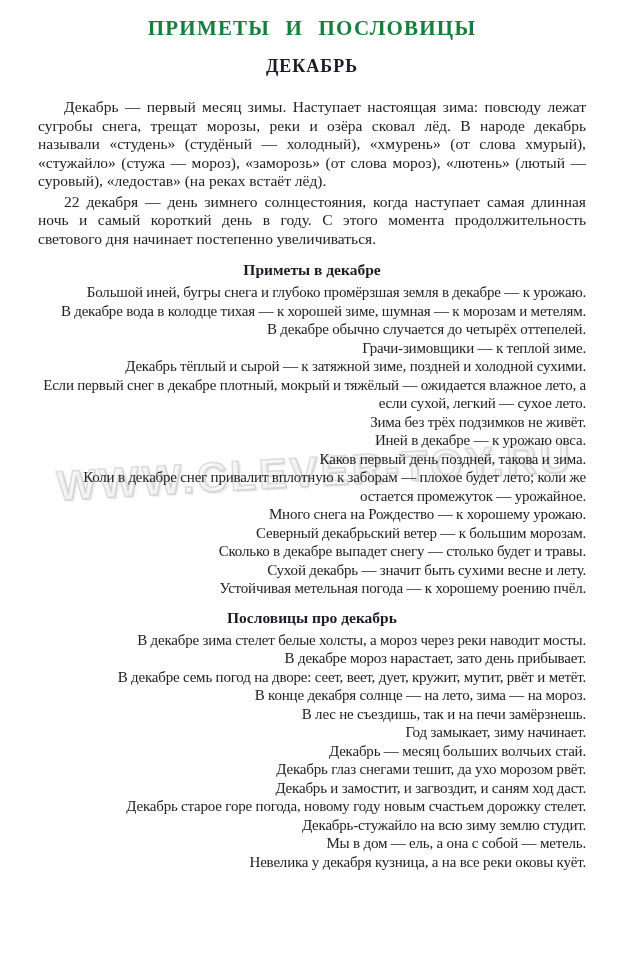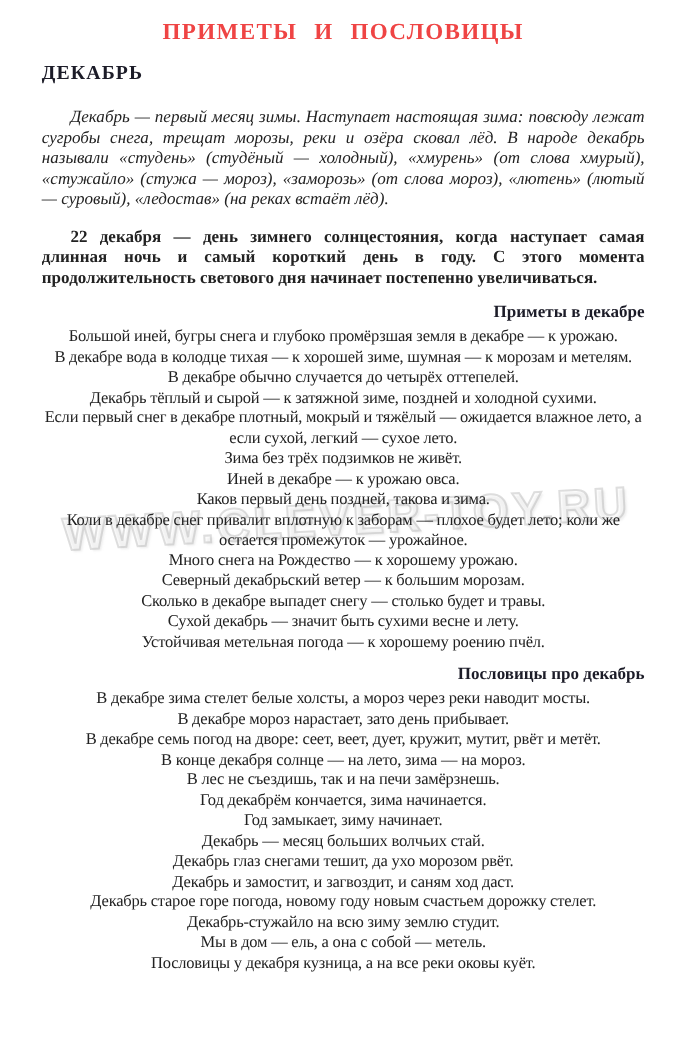--- a/index.html
+++ b/index.html
@@ -22,52 +22,52 @@
     padding: 0 34px 0 38px;
   }
   .doc-title {
     margin: 0;
     padding-top: 16px;
     text-align: center;
     font-size: 21px;
     font-weight: bold;
     letter-spacing: 1.2px;
     word-spacing: 9px;
-    color: #ef4444;
+    color: #15803d;
   }
   .doc-subtitle {
     margin: 15px 0 0 0;
-    text-align: left;
+    text-align: center;
     font-size: 18px;
     font-weight: bold;
     letter-spacing: 1px;
     color: #1c1c28;
   }
   .para {
     margin: 0;
     text-align: justify;
     text-indent: 26px;
     font-size: 15.5px;
     line-height: 18.5px;
   }
-  .para-first { margin-top: 21px; font-style: italic; }
-  .para-next  { margin-top: 16px; font-weight: bold; }
+  .para-first { margin-top: 21px; }
+  .para-next  { margin-top: 2px; }
   .section-heading {
     margin: 13px 0 4px 0;
-    text-align: right;
+    text-align: center;
     font-size: 15.5px;
     font-weight: bold;
     color: #1c1c28;
   }
   .section-heading.second { margin-top: 11px; }
   .item {
     font-size: 15px;
     line-height: 18.5px;
     letter-spacing: -0.2px;
-    text-align: center;
+    text-align: right;
   }
   .watermark {
     position: absolute;
     z-index: 0;
     left: 48px;
     top: 448px;
     width: 534px;
     text-align: center;
     white-space: nowrap;
     font-family: "Liberation Sans", "DejaVu Sans", sans-serif;
@@ -95,45 +95,45 @@
     <h2 class="doc-subtitle">ДЕКАБРЬ</h2>
 
     <p class="para para-first">Декабрь — первый месяц зимы. Наступает настоящая зима: повсюду лежат сугробы снега, трещат морозы, реки и озёра сковал лёд. В народе декабрь называли «студень» (студёный — холодный), «хмурень» (от слова хмурый), «стужайло» (стужа — мороз), «заморозь» (от слова мороз), «лютень» (лютый — суровый), «ледостав» (на реках встаёт лёд).</p>
     <p class="para para-next">22 декабря — день зимнего солнцестояния, когда наступает самая длинная ночь и самый короткий день в году. С этого момента продолжительность светового дня начинает постепенно увеличиваться.</p>
 
     <h3 class="section-heading">Приметы в декабре</h3>
     <div>
       <div class="item">Большой иней, бугры снега и глубоко промёрзшая земля в декабре — к урожаю.</div>
       <div class="item">В декабре вода в колодце тихая — к хорошей зиме, шумная — к морозам и метелям.</div>
       <div class="item">В декабре обычно случается до четырёх оттепелей.</div>
+      <div class="item">Грачи-зимовщики — к теплой зиме.</div>
       <div class="item">Декабрь тёплый и сырой — к затяжной зиме, поздней и холодной сухими.</div>
       <div class="item">Если первый снег в декабре плотный, мокрый и тяжёлый — ожидается влажное лето, а если сухой, легкий — сухое лето.</div>
       <div class="item">Зима без трёх подзимков не живёт.</div>
       <div class="item">Иней в декабре — к урожаю овса.</div>
       <div class="item">Каков первый день поздней, такова и зима.</div>
       <div class="item">Коли в декабре снег привалит вплотную к заборам — плохое будет лето; коли же остается промежуток — урожайное.</div>
       <div class="item">Много снега на Рождество — к хорошему урожаю.</div>
       <div class="item">Северный декабрьский ветер — к большим морозам.</div>
       <div class="item">Сколько в декабре выпадет снегу — столько будет и травы.</div>
       <div class="item">Сухой декабрь — значит быть сухими весне и лету.</div>
       <div class="item">Устойчивая метельная погода — к хорошему роению пчёл.</div>
     </div>
 
     <h3 class="section-heading second">Пословицы про декабрь</h3>
     <div>
       <div class="item">В декабре зима стелет белые холсты, а мороз через реки наводит мосты.</div>
       <div class="item">В декабре мороз нарастает, зато день прибывает.</div>
       <div class="item">В декабре семь погод на дворе: сеет, веет, дует, кружит, мутит, рвёт и метёт.</div>
       <div class="item">В конце декабря солнце — на лето, зима — на мороз.</div>
       <div class="item">В лес не съездишь, так и на печи замёрзнешь.</div>
-      <div class="item">Год декабрём кончается, зима начинается.</div>
       <div class="item">Год замыкает, зиму начинает.</div>
       <div class="item">Декабрь — месяц больших волчьих стай.</div>
       <div class="item">Декабрь глаз снегами тешит, да ухо морозом рвёт.</div>
       <div class="item">Декабрь и замостит, и загвоздит, и саням ход даст.</div>
       <div class="item">Декабрь старое горе погода, новому году новым счастьем дорожку стелет.</div>
       <div class="item">Декабрь-стужайло на всю зиму землю студит.</div>
       <div class="item">Мы в дом — ель, а она с собой — метель.</div>
-      <div class="item">Пословицы у декабря кузница, а на все реки оковы куёт.</div>
+      <div class="item">Невелика у декабря кузница, а на все реки оковы куёт.</div>
     </div>
 
   </div>
 </div>
 
 </body></html>

